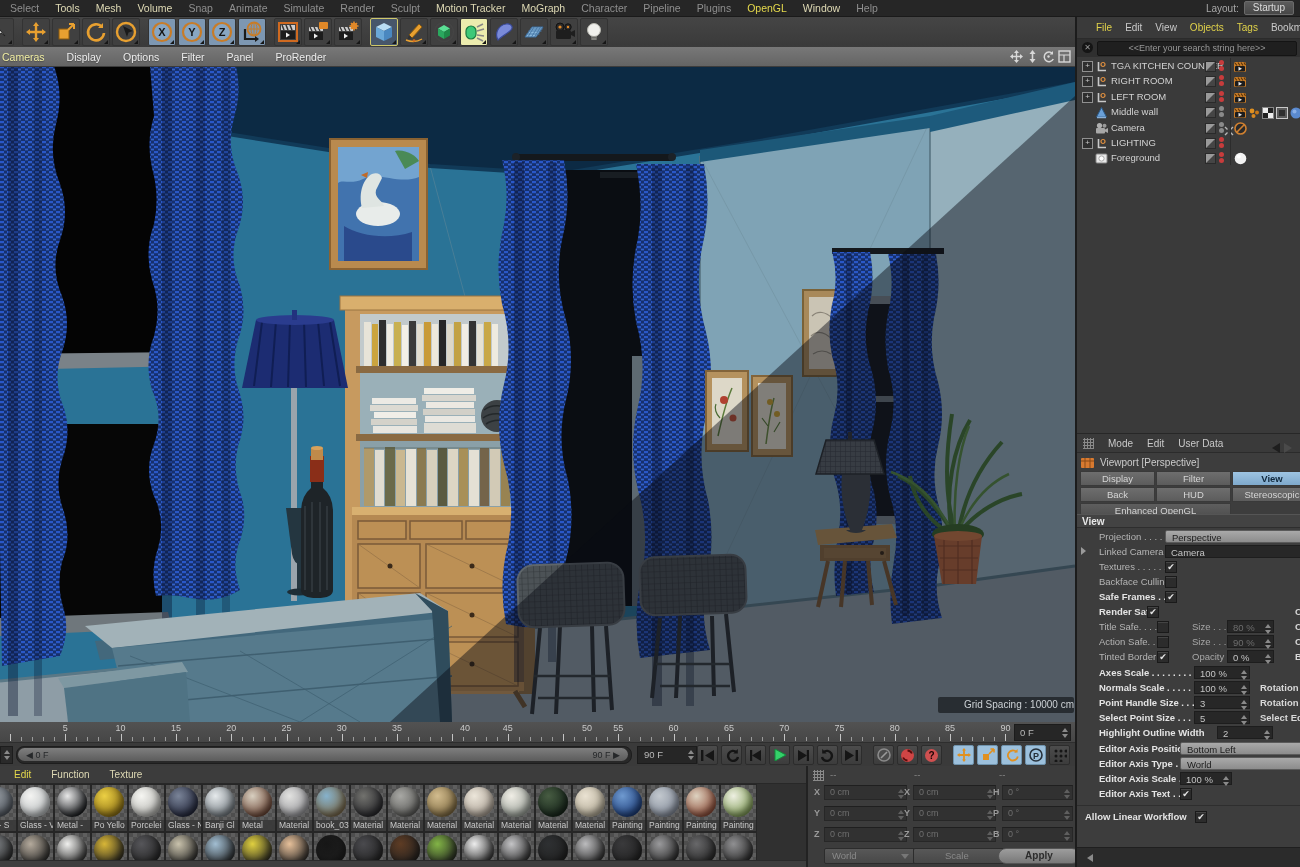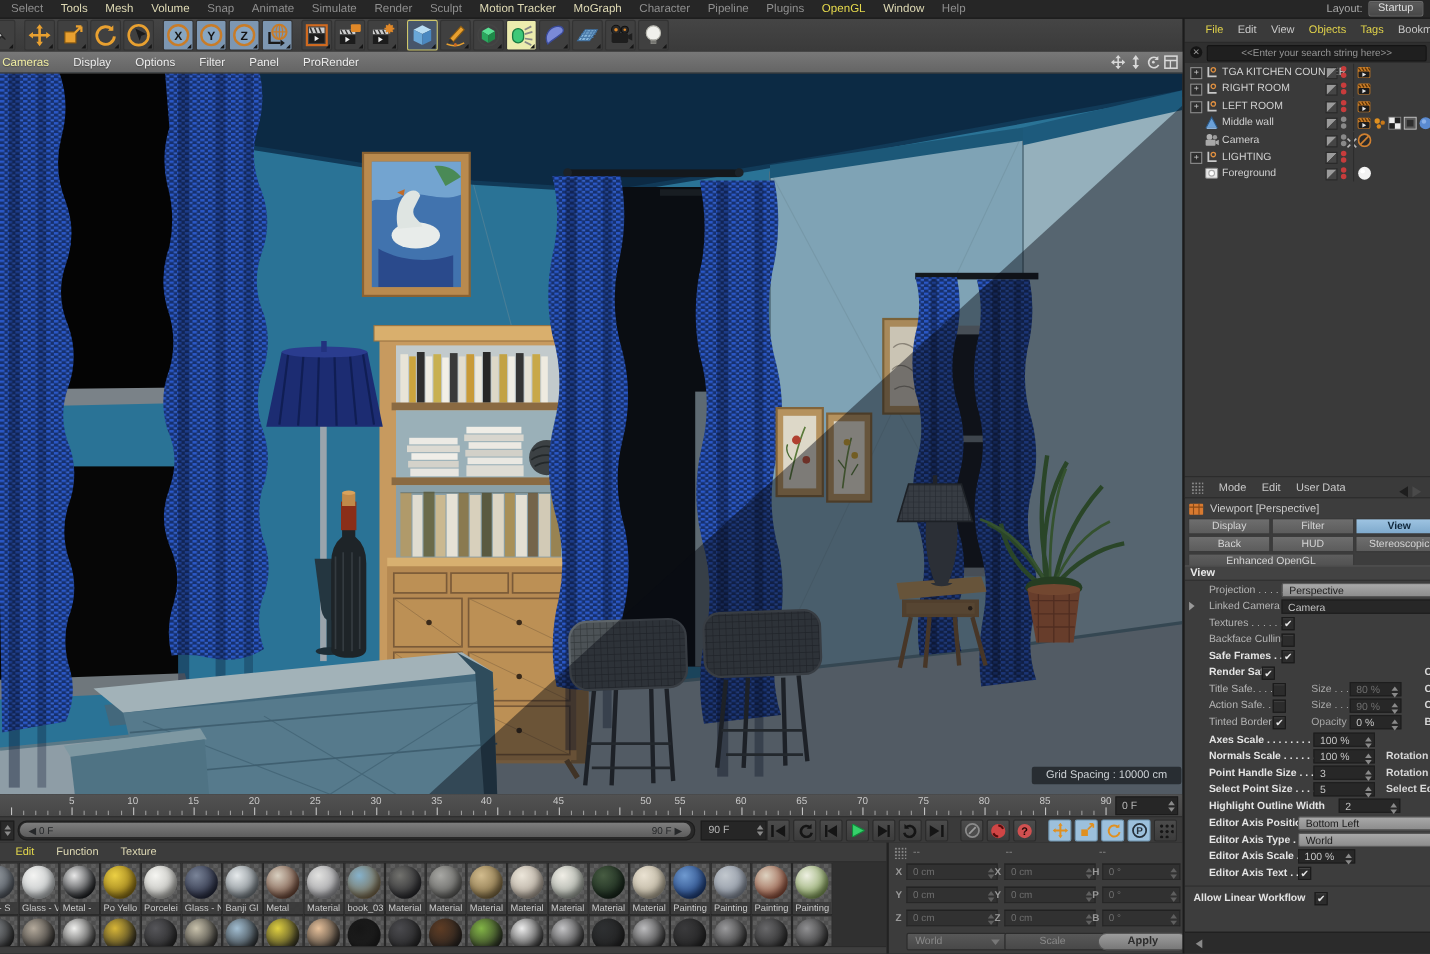--- a/index.html
+++ b/index.html
@@ -31,21 +31,21 @@
   #vpmenu{left:0;top:47px;width:1075px;height:19px;background:linear-gradient(#787878,#646464);border-bottom:1px solid #3c3c3c;display:flex;align-items:center;z-index:5;}
   #vpmenu-items{display:flex;gap:22px;margin-left:-4px;padding-left:6px;}
   .vm{font-size:10.5px;color:#ececec;text-shadow:0 1px 1px rgba(0,0,0,.3);}
   .vm.active{color:#f0eda2;}
   #vpnav{position:absolute;right:4px;top:2px;display:flex;gap:2px;}
   .nvi{width:14px;height:14px;display:flex;align-items:center;justify-content:center;}
 
   
   #viewport{left:0;top:66px;width:1075px;height:656px;background:#123;overflow:hidden;}
   #hud-grid{position:absolute;left:938px;top:631px;width:136px;height:16px;background:rgba(28,32,36,.78);
-    border-radius:2px;color:#ccd1d5;font-size:10px;line-height:16px;text-align:center;}
+    border-radius:2px;color:#ccd1d5;font-size:10px;line-height:16px;text-align:right;}
 
   
   #ruler{left:0;top:722px;width:1075px;height:20px;background:linear-gradient(#525252,#464646);border-bottom:1px solid #2e2e2e;overflow:hidden;}
   .rnum{position:absolute;top:1px;font-size:9px;color:#c9c9c9;transform:translateX(-50%);}
   .rtick{position:absolute;bottom:1px;width:1px;background:#9b9b9b;}
   #curframe{position:absolute;right:4px;top:2px;width:50px;height:15px;background:#262626;border:1px solid #1c1c1c;color:#b8b8b8;font-size:9.5px;line-height:15px;padding-left:5px;}
   #rangerow{left:0;top:743px;width:1075px;height:23px;background:#3a3a3a;border-bottom:1px solid #242424;}
   #minispin{position:absolute;left:0;top:3px;width:11px;height:16px;background:#2a2a2a;border:1px solid #1d1d1d;}
   #rangetrack{position:absolute;left:16px;top:3px;width:614px;height:16px;background:#282828;border-radius:8px;border:1px solid #1d1d1d;}
   #rangebar{position:absolute;left:1px;top:1px;width:610px;height:13px;border-radius:7px;background:linear-gradient(#7e7e7e,#5c5c5c);color:#26282a;font-size:9px;}
@@ -708,21 +708,21 @@
       <div class="rtick" style="left: 983.28px; height: 4px;"></div>
       <div class="rtick" style="left: 994.34px; height: 4px;"></div>
       <div class="rtick" style="left: 1005.4px; height: 7px; background: rgb(196, 196, 196);"></div>
       <div class="rnum" style="left: 65.3px;">5</div>
       <div class="rnum" style="left: 120.6px;">10</div>
       <div class="rnum" style="left: 175.9px;">15</div>
       <div class="rnum" style="left: 231.2px;">20</div>
       <div class="rnum" style="left: 286.5px;">25</div>
       <div class="rnum" style="left: 341.8px;">30</div>
       <div class="rnum" style="left: 397.1px;">35</div>
-      <div class="rnum" style="left: 442px;">40</div>
+      <div class="rnum" style="left: 465px;">40</div>
       <div class="rnum" style="left: 507.7px;">45</div>
       <div class="rnum" style="left: 563px; margin-left: 24px;">50</div>
       <div class="rnum" style="left: 618.3px;">55</div>
       <div class="rnum" style="left: 673.6px;">60</div>
       <div class="rnum" style="left: 728.9px;">65</div>
       <div class="rnum" style="left: 784.2px;">70</div>
       <div class="rnum" style="left: 839.5px;">75</div>
       <div class="rnum" style="left: 894.8px;">80</div>
       <div class="rnum" style="left: 950.1px;">85</div>
       <div class="rnum" style="left: 1005.4px; text-align: center;">90</div>

